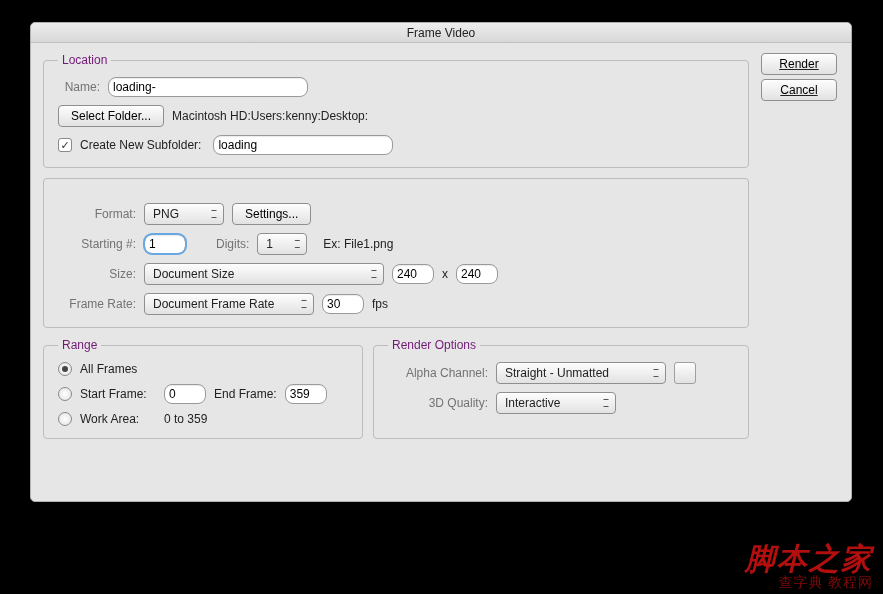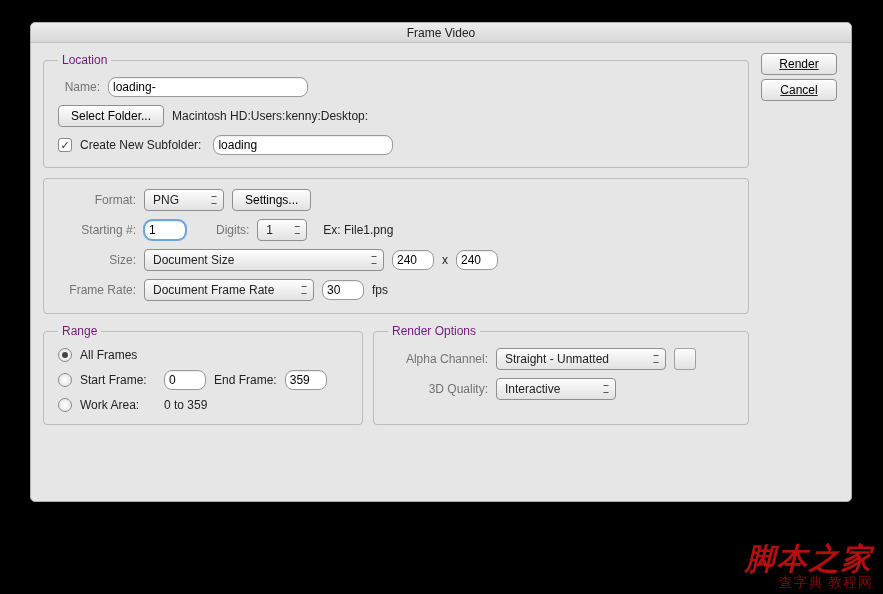--- a/index.html
+++ b/index.html
@@ -220,21 +220,21 @@
           <span>Macintosh HD:Users:kenny:Desktop:</span>
         </div>
         <div class="row">
           <span class="chk checked"></span>
           <span>Create New Subfolder:</span>
           <input type="text" style="width: 180px; margin-left: 4px;" value="loading">
         </div>
       </fieldset>
 
       <div class="format-group">
-        <div class="row" style="margin-top:0">
+        <div class="row" style="margin-top:14px">
           <label class="fld lbl-col">Format:</label>
           <div class="select" style="width:80px">
             <span>PNG</span>
           </div>
           <button class="btn">Settings...</button>
         </div>
         <div class="row">
           <label class="fld lbl-col">Starting #:</label>
           <input type="text" class="focused" style="width: 42px;" value="1">
           <label class="fld" style="margin-left:22px">Digits:</label>

